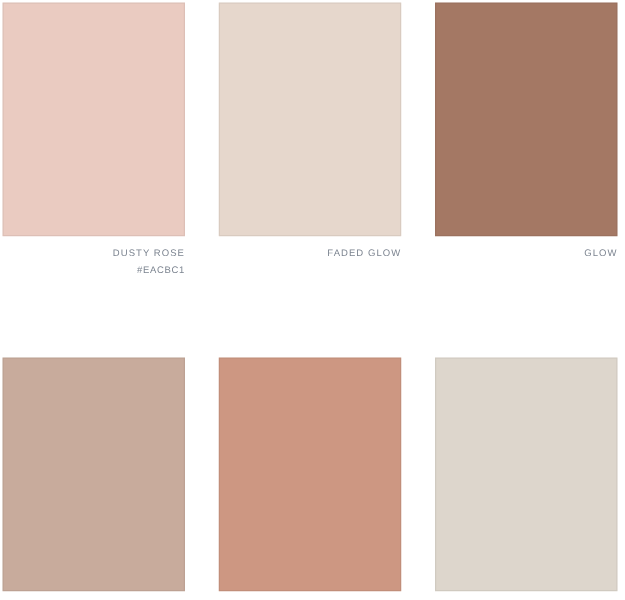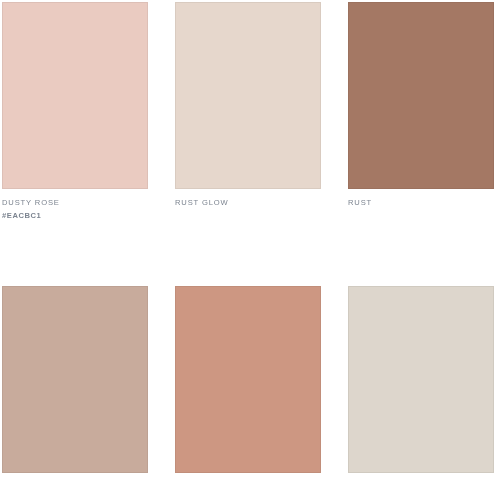--- a/index.html
+++ b/index.html
@@ -12,20 +12,21 @@
     height: 480px;
     font-family: "Liberation Sans", sans-serif;
     overflow: hidden;
   }
   .palette {
     position: relative;
     width: 464px;
     height: 480px;
     box-sizing: border-box;
     padding: 2px 0 0 2px;
+    text-align: right;
   }
   .row {
     display: flex;
     gap: 27px;
   }
   .row-2 {
     margin-top: 64px;
   }
   .swatch-cell {
     width: 146px;
@@ -45,21 +46,20 @@
     display: block;
     font-size: 7.6px;
     line-height: 13px;
     letter-spacing: 0.85px;
     color: #7c8490;
     white-space: nowrap;
   }
   .hex {
     letter-spacing: 0.55px;
     color: #7c8490;
-    font-weight: bold;
   }
   .cell-luster .meta {
     padding-left: 4px;
   }
 </style>
 </head>
 <body>
 
 <div class="palette">
 
@@ -69,28 +69,28 @@
       <div class="swatch" style="background:#EACBC1"></div>
       <div class="meta">
         <span class="name">DUSTY ROSE</span>
         <span class="hex">#EACBC1</span>
       </div>
     </div>
 
     <div class="swatch-cell cell-faded-glow">
       <div class="swatch" style="background:#E6D7CC"></div>
       <div class="meta">
-        <span class="name">RUST GLOW</span>
+        <span class="name">FADED GLOW</span>
       </div>
     </div>
 
     <div class="swatch-cell cell-rust">
       <div class="swatch" style="background:#A47864"></div>
       <div class="meta">
-        <span class="name">RUST</span>
+        <span class="name">GLOW</span>
       </div>
     </div>
 
   </div>
 
   <div class="row row-2">
 
     <div class="swatch-cell cell-clay">
       <div class="swatch" style="background:#C8AB9C"></div>
       <div class="meta">

